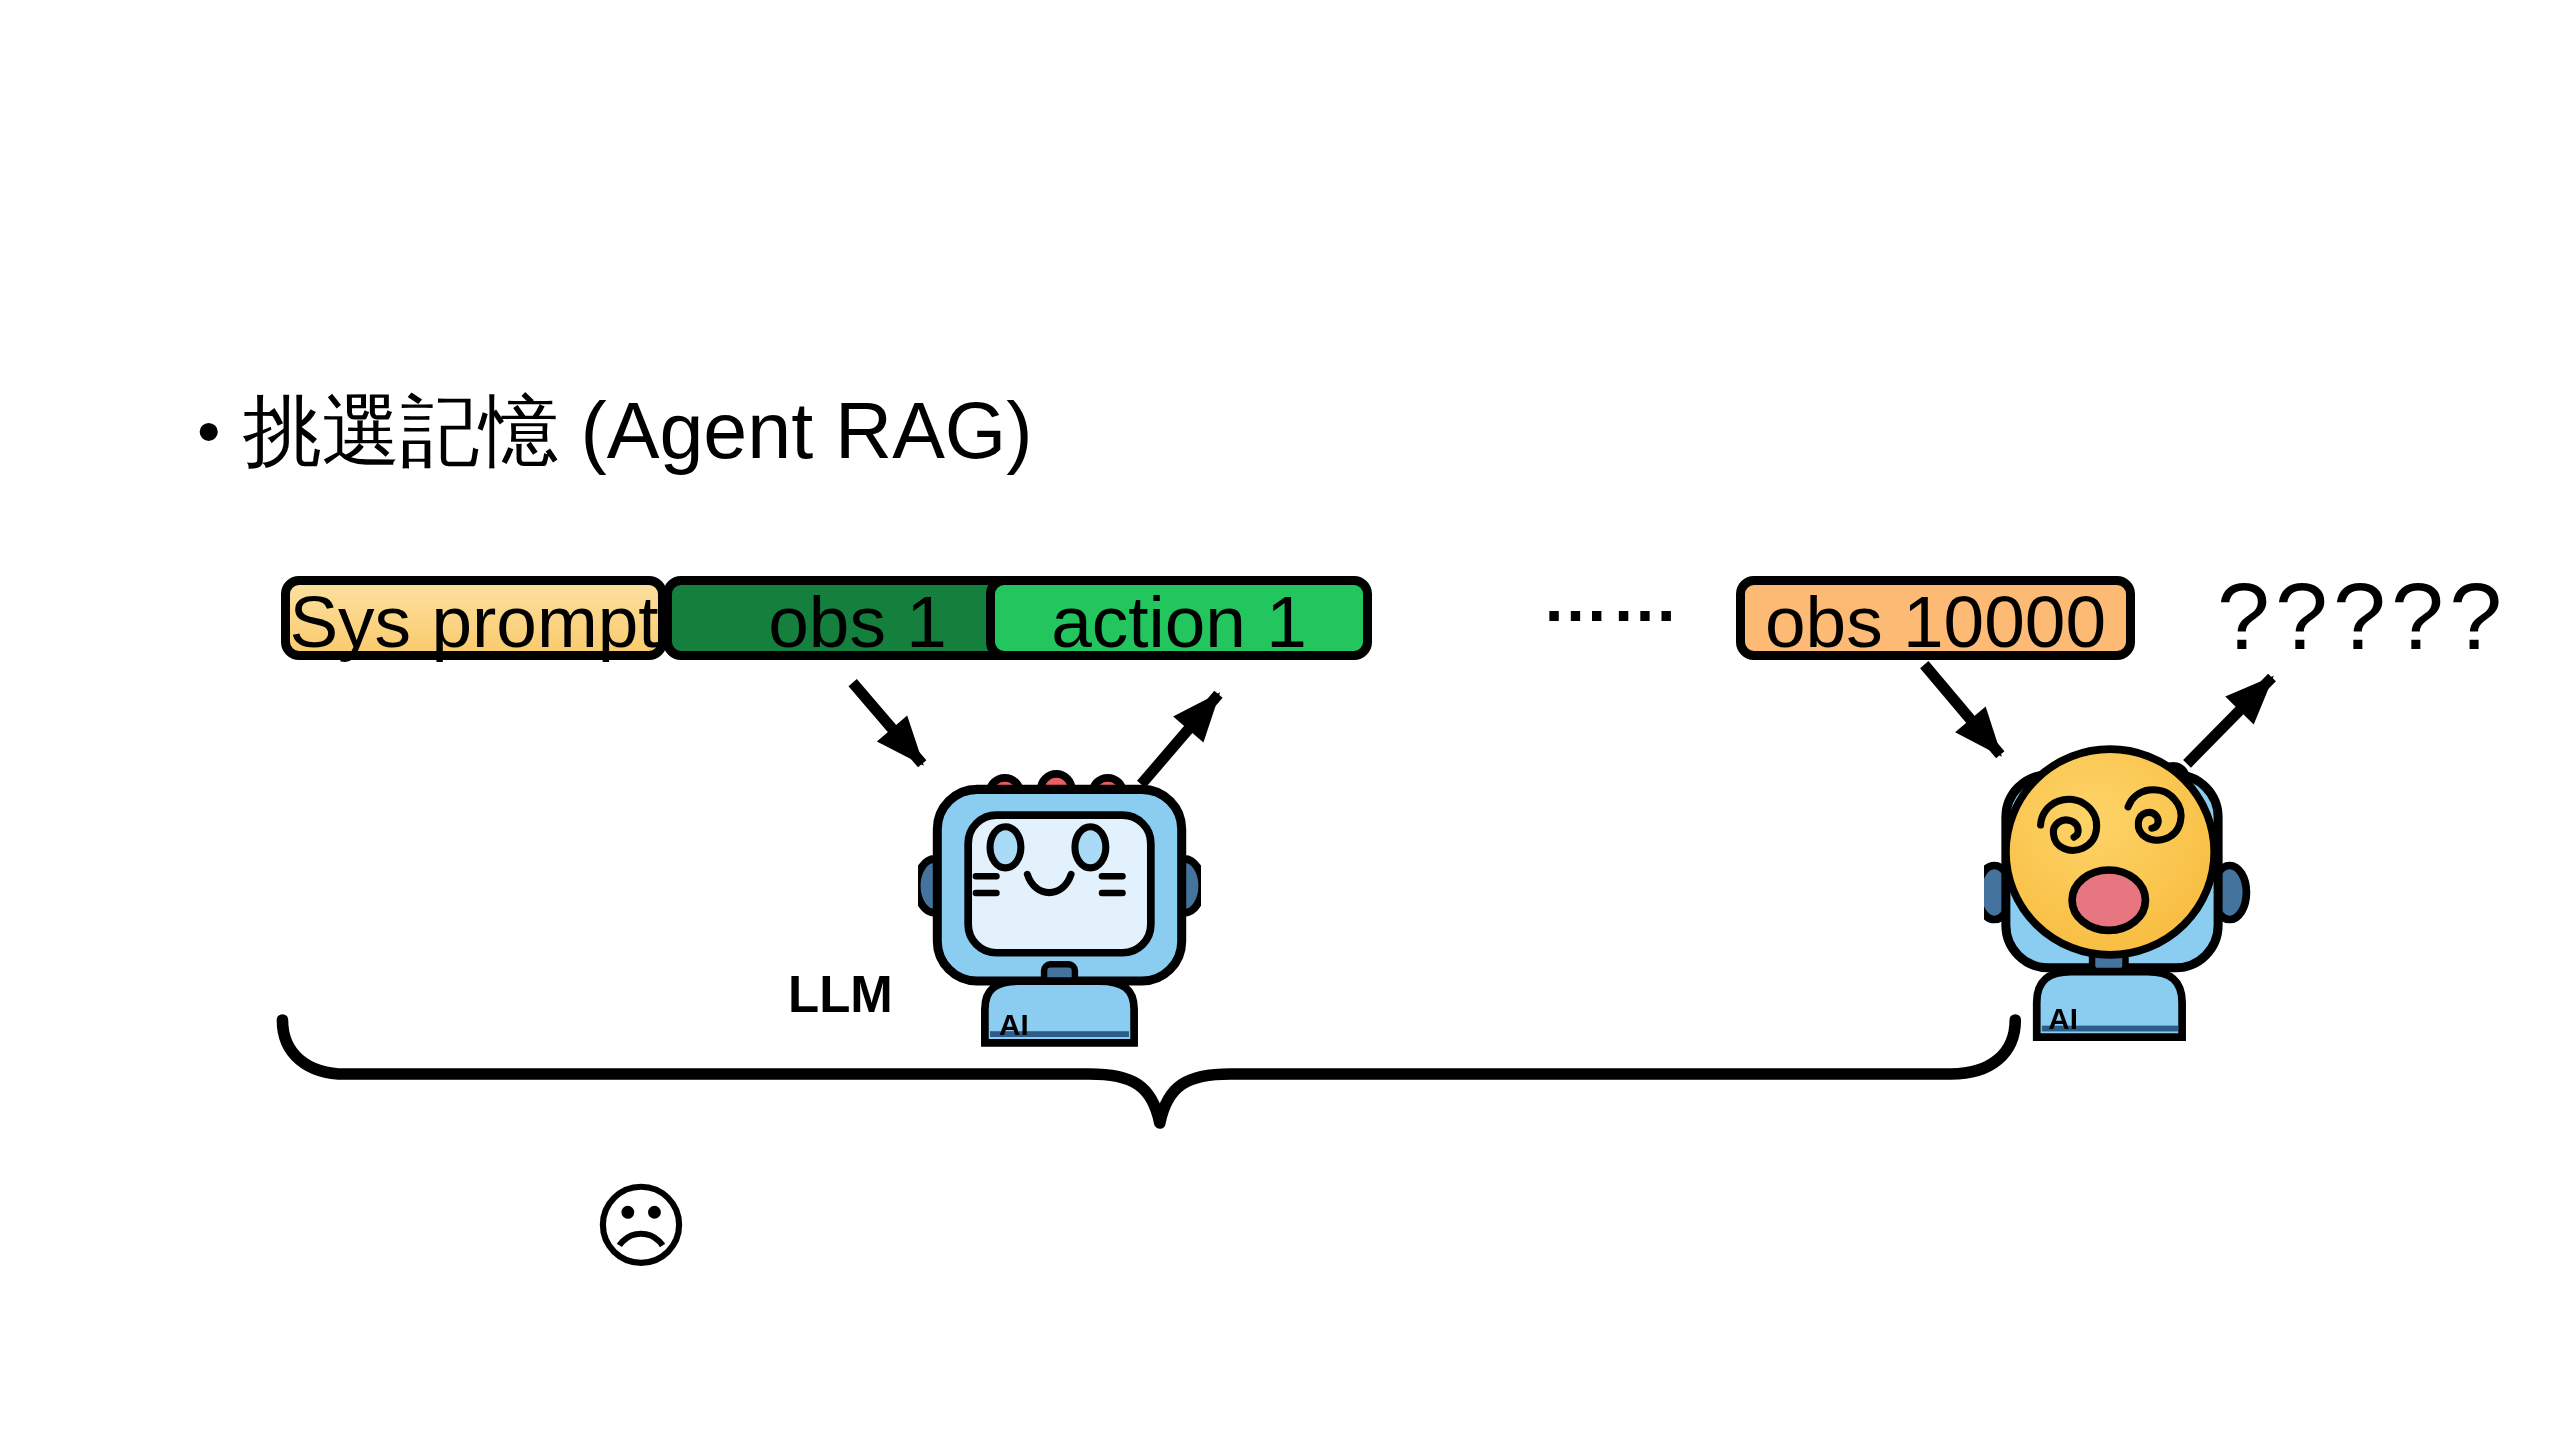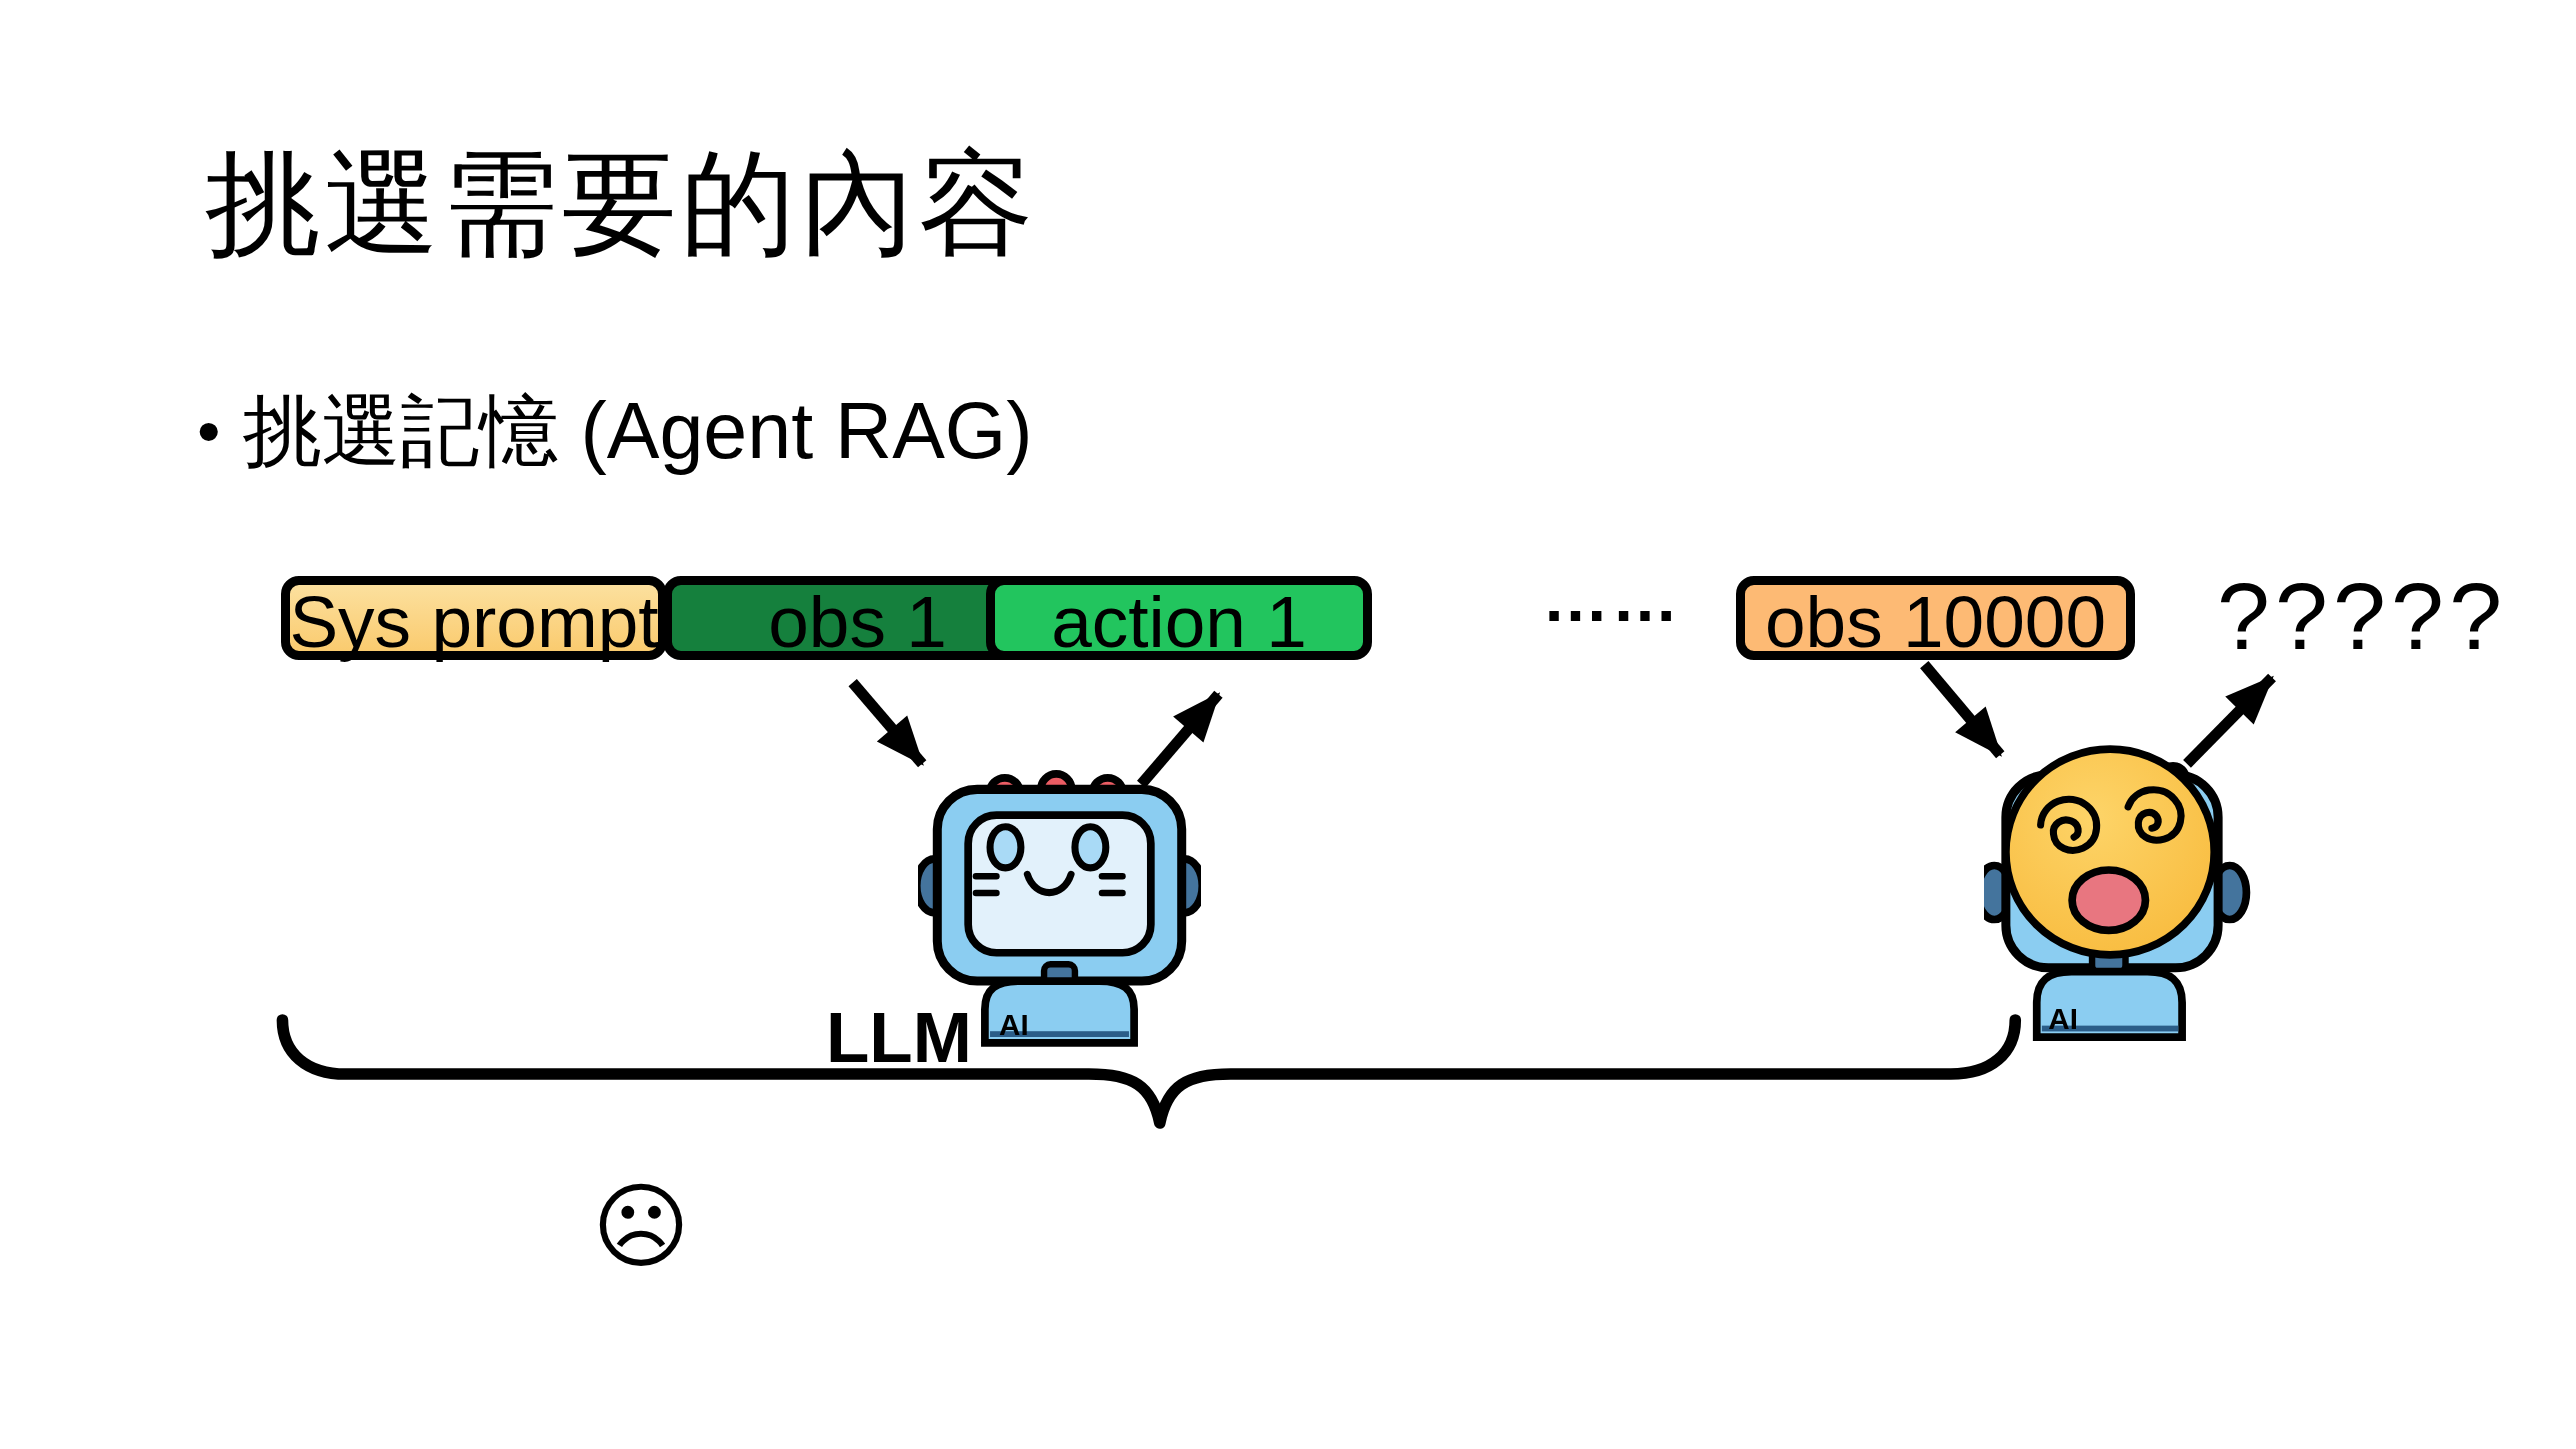--- a/index.html
+++ b/index.html
@@ -16,31 +16,30 @@
     border:9px solid #000;border-radius:18px;
     display:flex;align-items:flex-start;justify-content:center;
     font-size:73px;line-height:1;white-space:nowrap;
   }
   #box-sys{left:281px;width:386px;background:linear-gradient(180deg,#FCE09E 0%,#FACB6F 100%);}
   #box-obs1{left:663px;width:389px;background:#15803d;}
   #box-action1{left:986px;width:386px;background:#22c55e;}
   #box-obs10000{left:1736px;width:399px;background:#fdba74;}
   .ellipsis{left:1515px;top:559px;width:193px;text-align:center;font-size:67px;font-weight:bold;letter-spacing:2.6px;}
   .qmarks{left:2217px;top:562px;font-size:95px;letter-spacing:5.2px;font-weight:400;}
-  .llm-label{left:826px;top:965px;font-size:71px;font-weight:bold;margin-top:32px;}
+  .llm-label{left:788px;top:965px;font-size:51px;font-weight:bold;}
   .caption{left:574px;top:1175px;font-size:89px;line-height:1.1;white-space:nowrap;display:flex;align-items:center;letter-spacing:1.3px;}
   .caption-emoji{font-family:"DejaVu Sans",sans-serif;font-size:94px;margin-left:18px;}
   svg{display:block;}
 </style>
 </head>
 <body>
 
 <div id="slide">
 
-  <div class="abs title">挑選需要的內容</div>
 
   <div class="abs bullet">
     <span class="bullet-dot">•</span>
     <span>挑選記憶 (Agent RAG)</span>
   </div>
 
   <div class="seq-box" id="box-sys">
     <span>Sys prompt</span>
   </div>
   <div class="seq-box" id="box-obs1">

